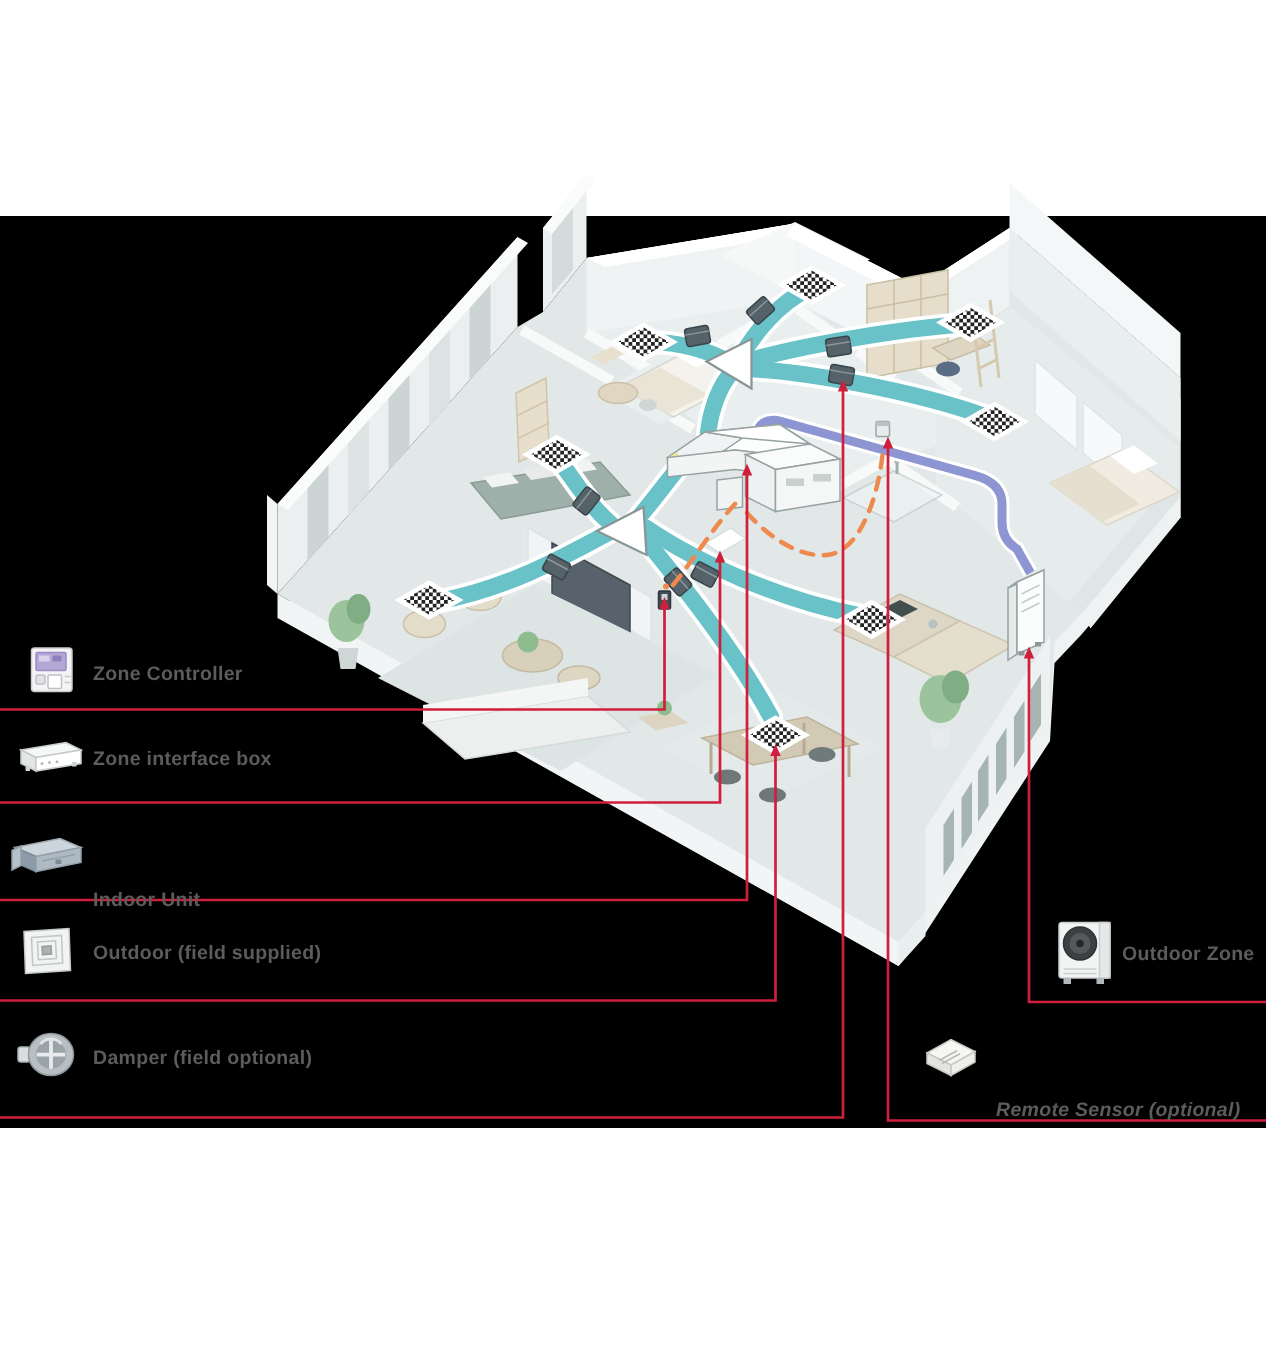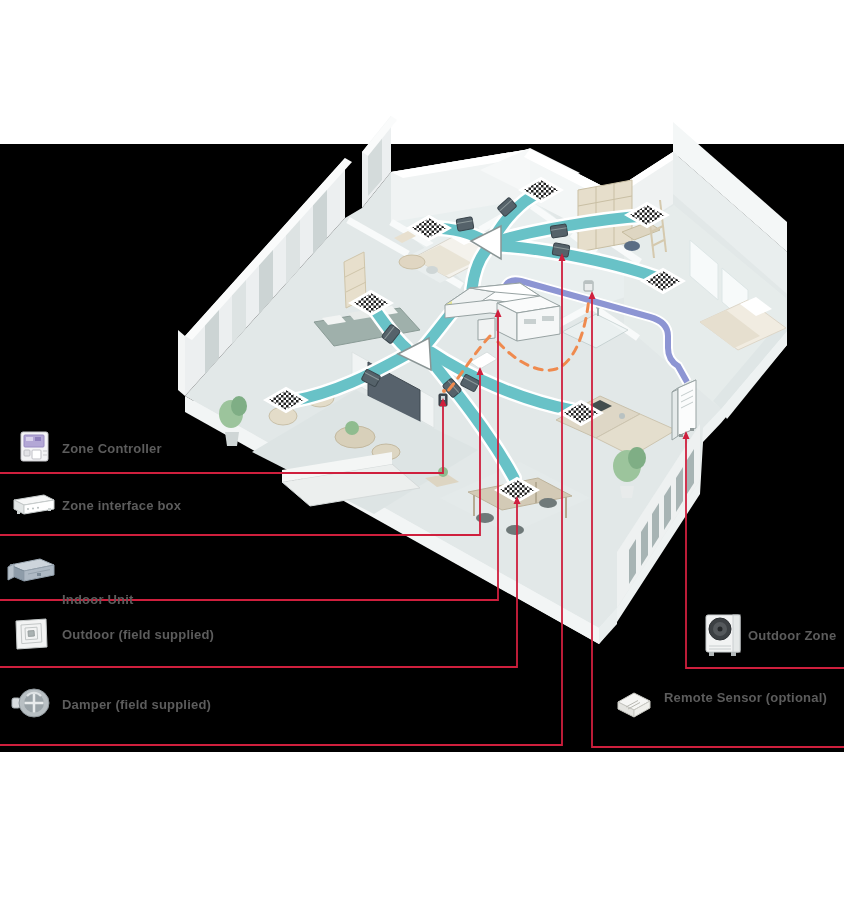--- a/index.html
+++ b/index.html
@@ -410,17 +410,17 @@
     <polygon points="20,20 36,11 36,18 20,27" fill="#efefeb" stroke="#c9c9c3"></polygon>
     <line x1="12" y1="17" x2="24" y2="10.5" stroke="#b9b9b3"></line>
     <line x1="14" y1="19" x2="26" y2="12.5" stroke="#b9b9b3"></line>
   </svg>
 </div>
 
 <div class="lbl" style="left:62px;top:441px;">Zone Controller</div>
 <div class="lbl" style="left:62px;top:498px;">Zone interface box</div>
 <div class="lbl" style="left:62px;top:592px;">Indoor Unit</div>
 <div class="lbl" style="left:62px;top:627px;">Outdoor (field supplied)</div>
-<div class="lbl" style="left:62px;top:697px;">Damper (field supplied)</div>
+<div class="lbl" style="left:62px;top:697px;">Damper (field optional)</div>
 <div class="lbl" style="left:748px;top:628px;">Outdoor Zone</div>
-<div class="lbl" style="left:664px;top:690px;">Remote Sensor (optional)</div>
+<div class="lbl" style="left:664px;top:732px;font-style:italic;">Remote Sensor (optional)</div>
 
 </div>
 
 </body></html>

